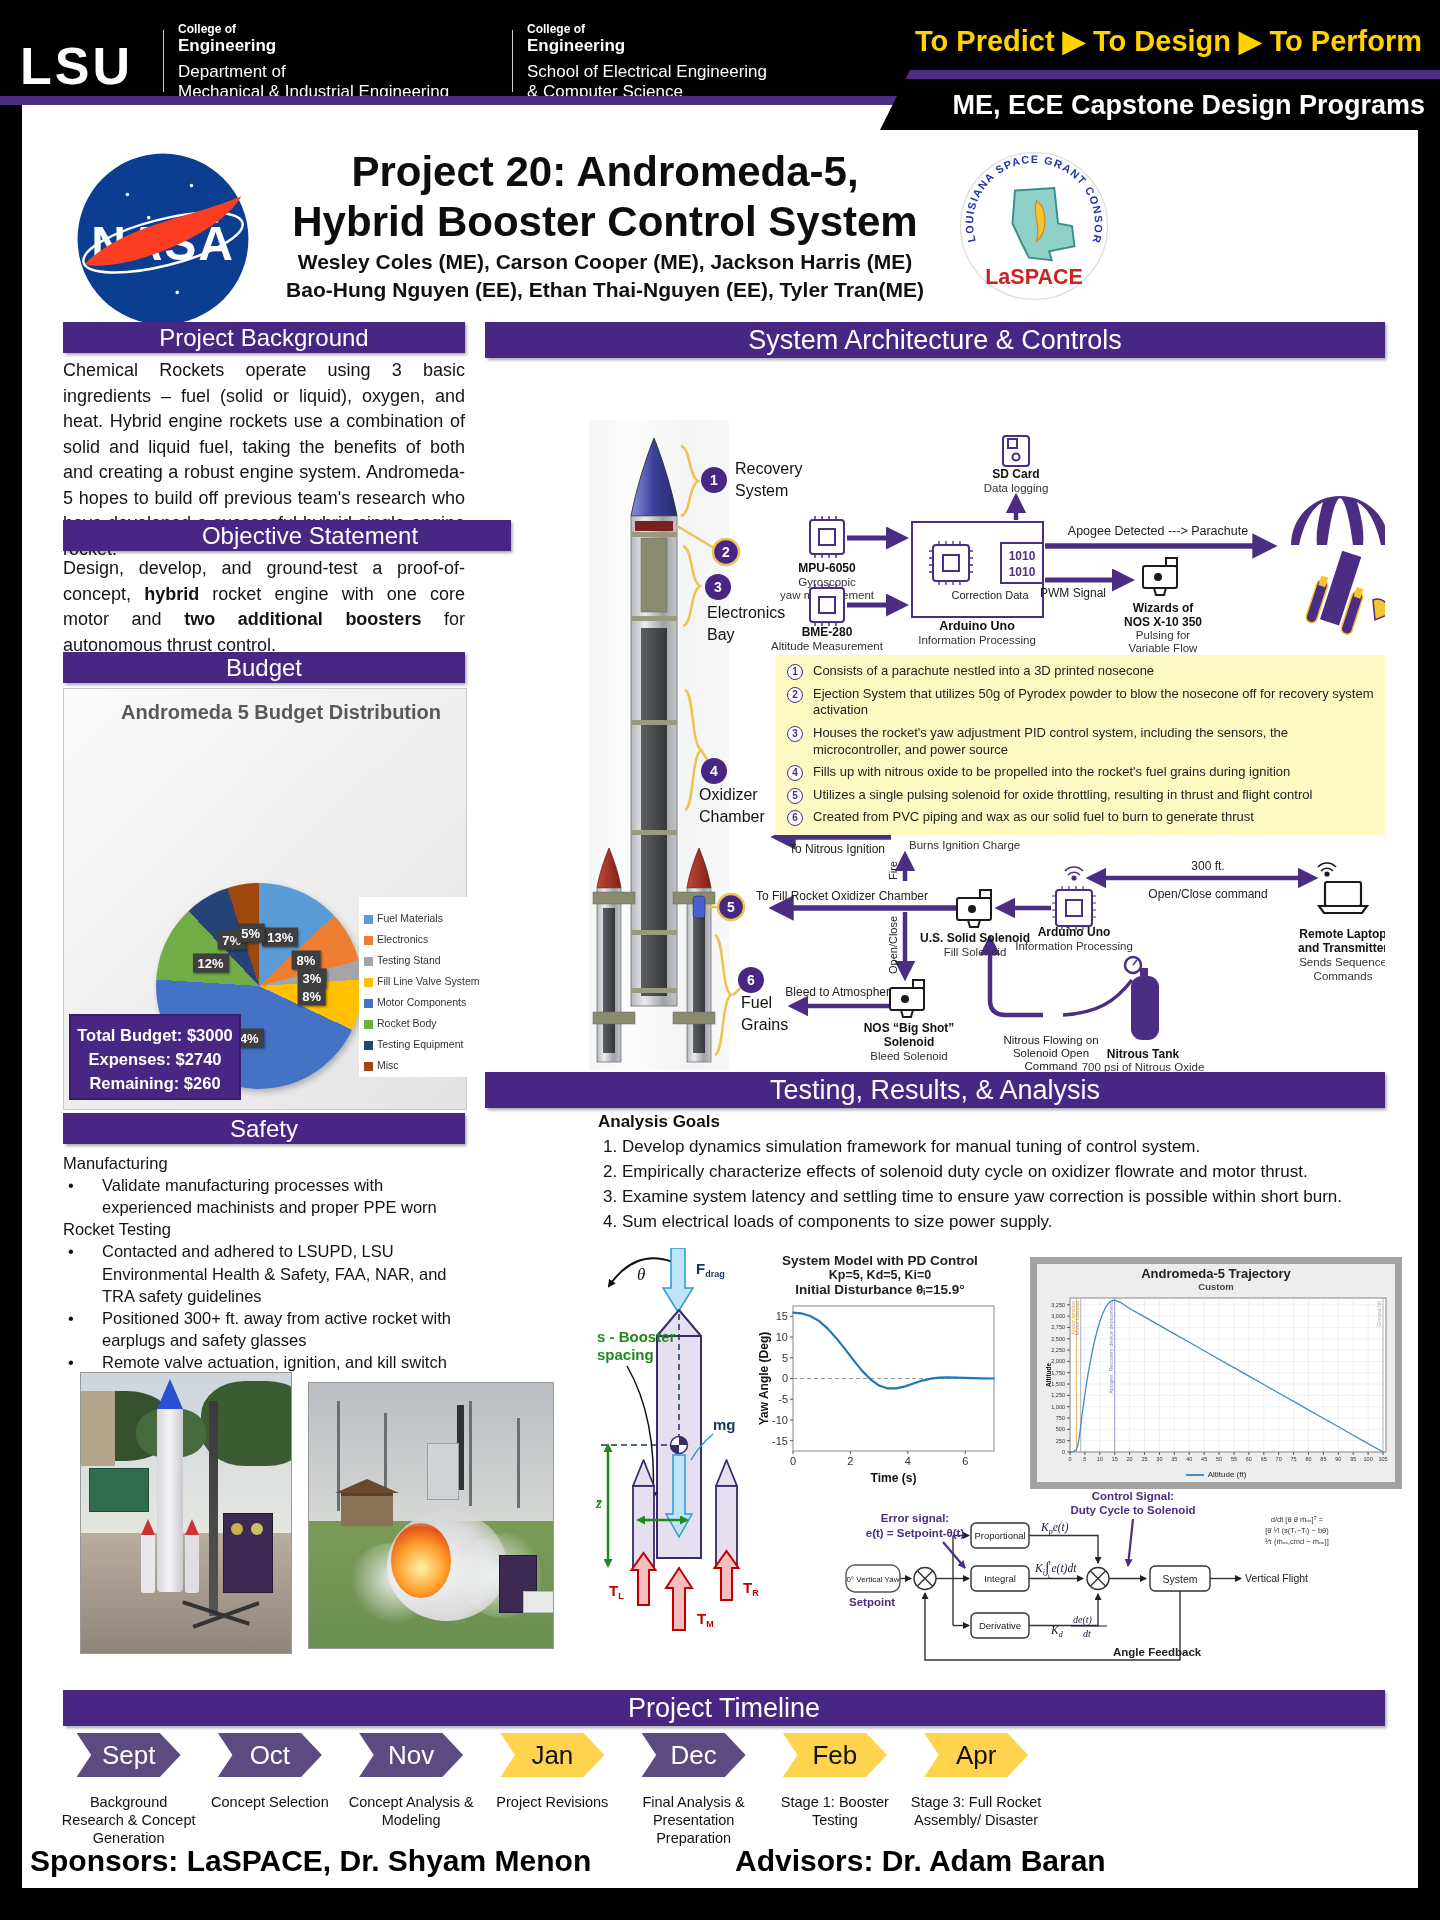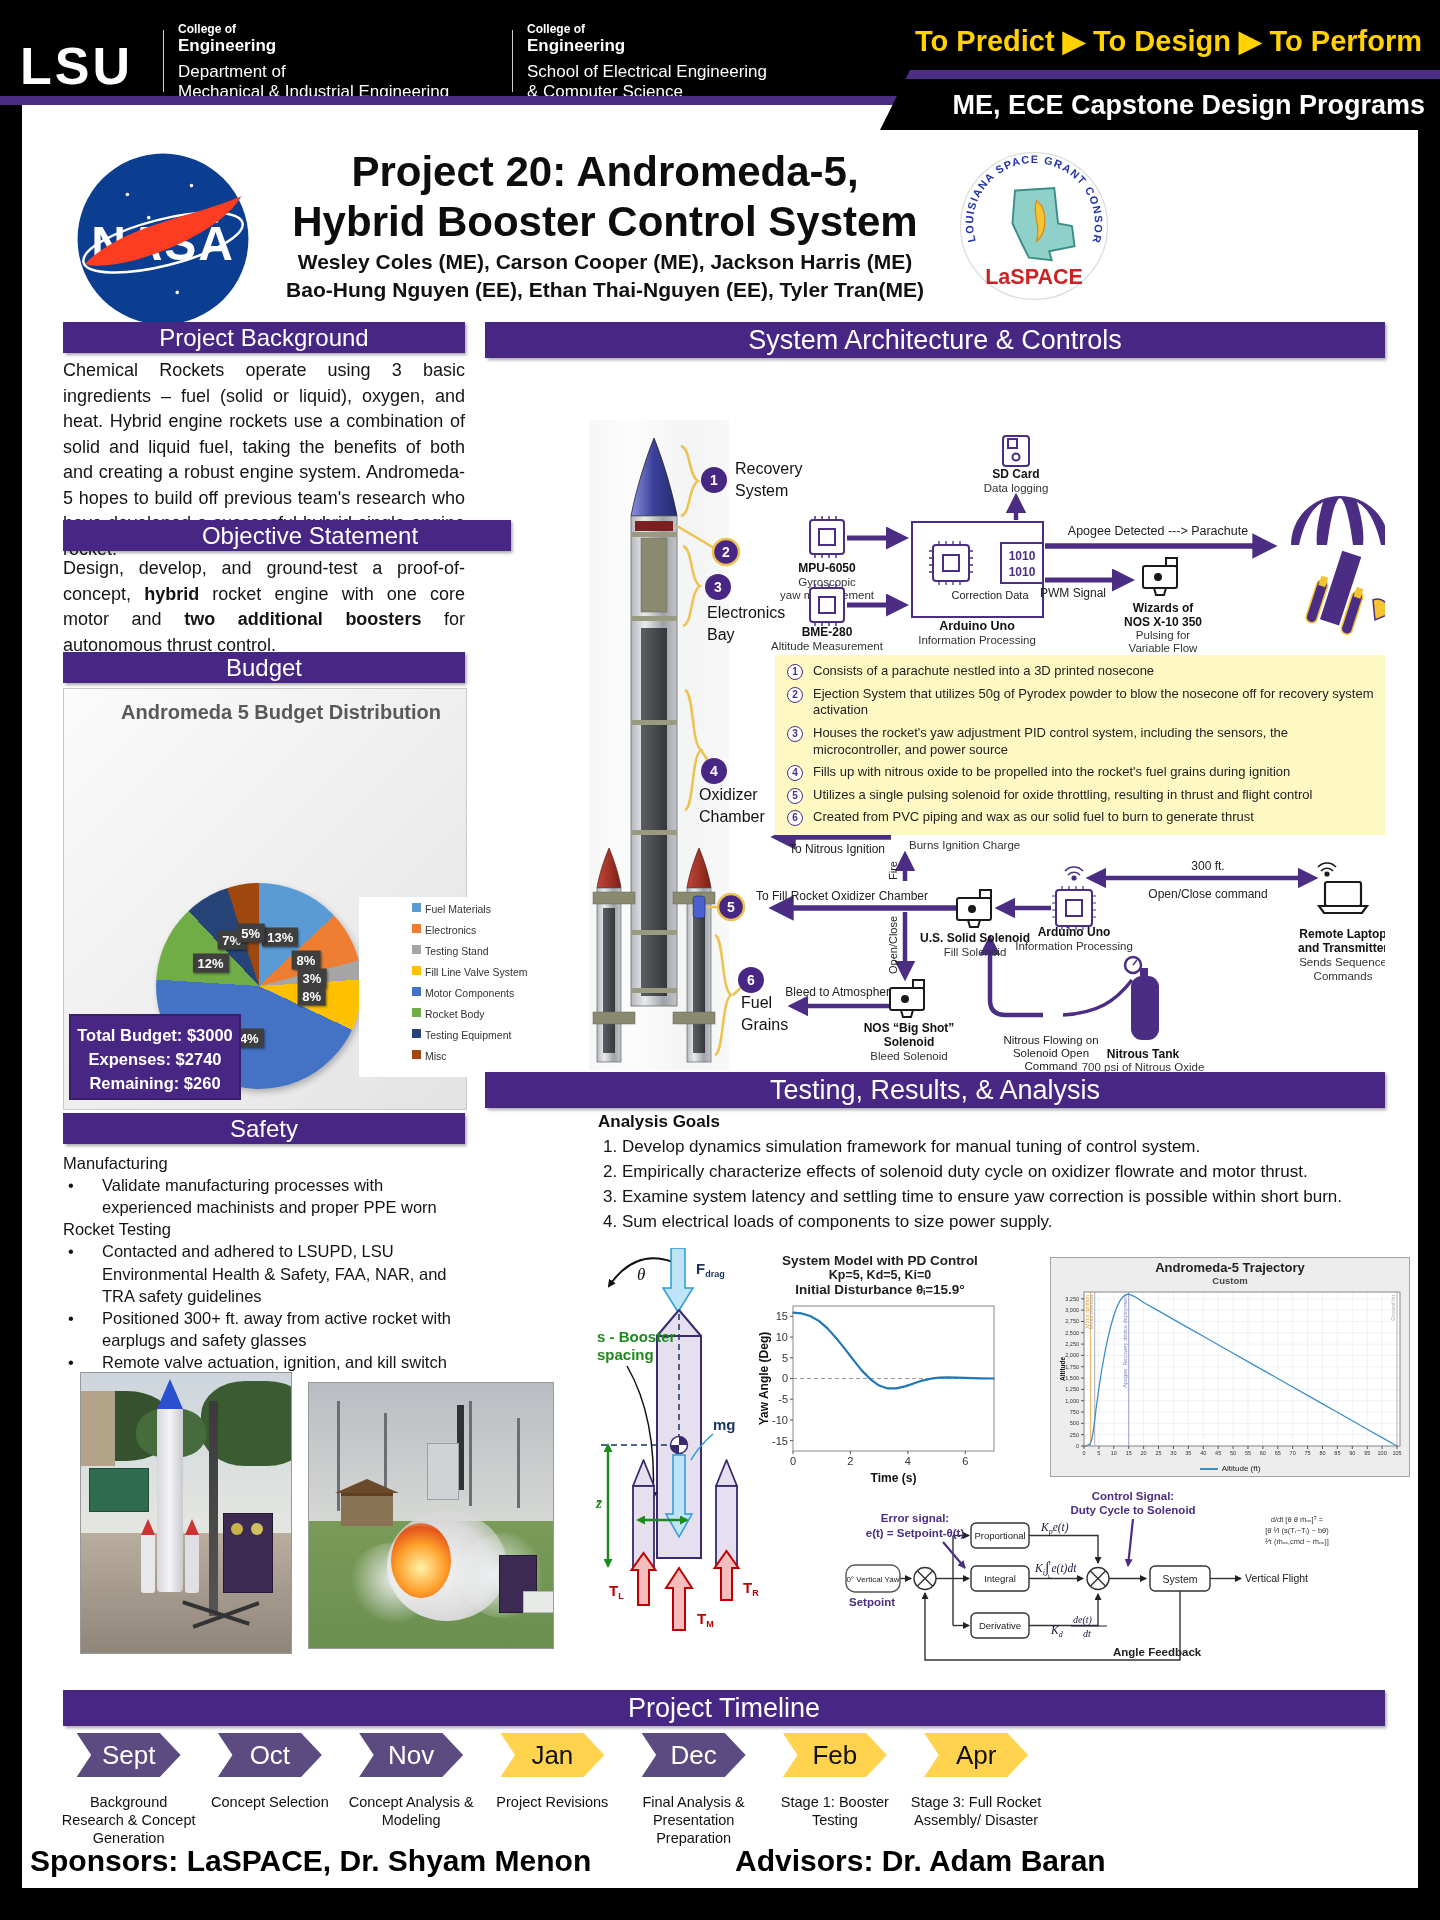--- a/index.html
+++ b/index.html
@@ -34,21 +34,21 @@
   #chart-panel{position:absolute;left:63px;top:688px;width:402px;height:420px;
       background:linear-gradient(135deg,#fbfbfb,#e3e3e3);border:1px solid #c8c8c8;}
   #chart-title{position:absolute;left:16px;top:12px;width:402px;text-align:center;font-size:20px;font-weight:bold;color:#595959;}
   #pie{position:absolute;left:92px;top:194px;width:206px;height:206px;border-radius:50%;
       box-shadow:2px 3px 6px rgba(0,0,0,.25);}
   .pie-label{position:absolute;transform:translate(-50%,-50%);background:#3f3f3f;color:#fff;
       font-size:13px;font-weight:bold;padding:2px 5px;box-shadow:1px 1px 2px rgba(0,0,0,.4);}
   #totals{position:absolute;left:5px;top:325px;width:168px;height:74px;background:#482683;border:2px solid #3a1e69;
       color:#fff;font-size:16.5px;font-weight:bold;text-align:center;padding-top:8px;line-height:1.45;}
   #legend{position:absolute;left:295px;top:208px;width:104px;background:#fff;padding:6px 0 6px 5px;}
-  .leg-item{display:flex;align-items:flex-start;height:21px;margin-left:48px;}
+  .leg-item{display:flex;align-items:flex-end;height:21px;}
   .leg-swatch{width:9px;height:9px;flex:none;margin-right:4px;}
   .leg-txt{font-size:10.5px;color:#333;white-space:nowrap;}
   
   .blt{display:flex;}
   .blt .b{width:34px;flex:none;padding-left:5px;}
   .blt .t{flex:1;}
   
   #arch-list{position:absolute;left:775px;top:655px;width:610px;height:180px;background:#fef9c3;}
   #arch-list ol{margin:8px 0 0 0;padding:0 10px 0 12px;counter-reset:li;list-style:none;}
   #arch-list li{counter-increment:li;position:relative;padding-left:26px;font-size:13px;color:#222;
@@ -56,21 +56,21 @@
   #arch-list li::before{content:counter(li);position:absolute;left:0;top:1px;width:14px;height:14px;border:1.5px solid #4B2E83;
      border-radius:50%;color:#4B2E83;font-size:10px;font-weight:bold;text-align:center;line-height:14px;background:#fff;}
   
   ol.goals{margin:0;padding-left:24px;}
   ol.goals li{font-size:17px;color:#141414;line-height:1.35;margin-bottom:2px;}
   
   #yaw-title{position:absolute;left:755px;top:1253px;width:250px;text-align:center;color:#222;}
   #yaw-title .l1{font-size:13.5px;font-weight:bold;}
   #yaw-title .l2{font-size:12.5px;font-weight:bold;}
   #yaw-title .l3{font-size:13.5px;font-weight:bold;}
-  #traj-panel{position:absolute;left:1030px;top:1257px;width:358px;height:218px;background:#EDEDED;border:1px solid #a3a3a3;margin-left:20px;}
+  #traj-panel{position:absolute;left:1030px;top:1257px;width:358px;height:218px;background:#EDEDED;border:7px solid #a3a3a3;}
   #traj-title{width:100%;text-align:center;font-size:13px;font-weight:bold;color:#222;margin-top:2px;}
   #traj-sub{width:100%;text-align:center;font-size:9.5px;font-weight:bold;color:#444;}
   #traj-legend{position:absolute;left:0;bottom:3px;width:100%;display:flex;justify-content:center;align-items:center;gap:4px;}
   #traj-legend .sw{width:18px;height:0;border-top:2px solid #3E8EC4;}
   #traj-legend .tx{font-size:8px;color:#222;}
   
   #tl-grid{position:absolute;left:58px;top:1733px;width:1130px;display:grid;grid-template-columns:repeat(8,1fr);}
   .tl-cell{text-align:center;}
   .tl-arrow{width:104px;height:44px;margin:0 auto;display:flex;align-items:center;justify-content:center;
      clip-path:polygon(0% 0%,80% 0%,100% 50%,80% 100%,0% 100%,14% 50%);

